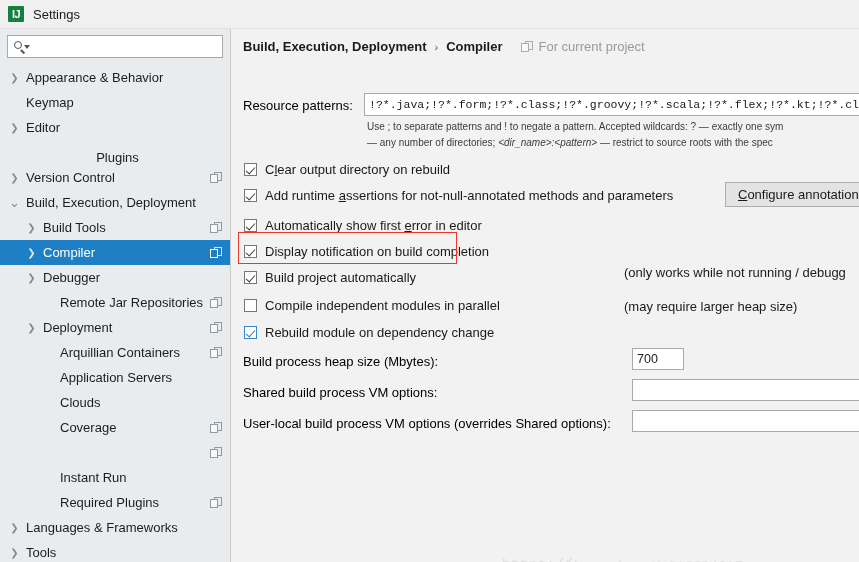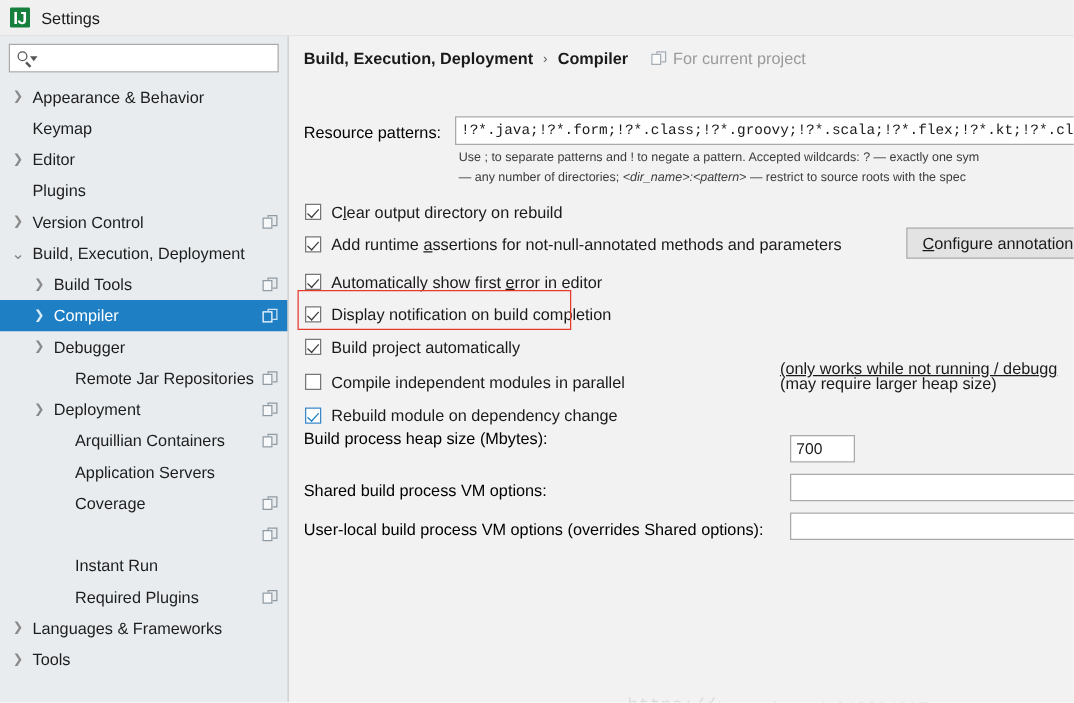--- a/index.html
+++ b/index.html
@@ -12,21 +12,21 @@
   #app { position: relative; width: 859px; height: 562px; background: #f2f2f2; }
 
   
   .titlebar {
     position: absolute; left: 0; top: 0; width: 859px; height: 29px;
     background: #f0f0f0; display: flex; align-items: center; padding-left: 8px;
     border-bottom: 1px solid #e2e2e2;
   }
   .ij-logo {
     width: 16px; height: 16px; background: #15803d; color: #ffffff;
-    font-size: 14px; font-weight: bold; display: flex; align-items: center;
+    font-size: 11px; font-weight: bold; display: flex; align-items: center;
     justify-content: center; letter-spacing: -0.5px;
     font-family: "Liberation Sans", sans-serif; border-radius: 1px;
   }
   .title-text { margin-left: 9px; font-size: 13px; color: #1a1a1a; }
 
   
   .sidebar {
     position: absolute; left: 0; top: 29px; width: 230px; height: 533px;
     background: #e8ecef;
   }
@@ -192,21 +192,21 @@
           <span class="tree-label" style="margin-left: 5px;">Appearance &amp; Behavior</span>
         </div>
         <div class="tree-row bold" style="padding-left: 8px;">
           <span class="chev">&nbsp;</span>
           <span class="tree-label" style="margin-left: 5px;">Keymap</span>
         </div>
         <div class="tree-row bold" style="padding-left: 8px;">
           <span class="chev">❯</span>
           <span class="tree-label" style="margin-left: 5px;">Editor</span>
         </div>
-        <div class="tree-row bold" style="padding-left: 8px;">
+        <div class="tree-row bold" style="padding-left: 8px; flex-direction: column;">
           <span class="chev">&nbsp;</span>
           <span class="tree-label" style="margin-left: 5px;">Plugins</span>
         </div>
         <div class="tree-row bold" style="padding-left: 8px;">
           <span class="chev">❯</span>
           <span class="tree-label" style="margin-left: 5px;">Version Control</span>
           <span class="copy-icon">
             <span class="back"></span>
             <span class="front"></span>
           </span>
@@ -255,20 +255,24 @@
           <span class="chev">&nbsp;</span>
           <span class="tree-label" style="margin-left: 5px;">Arquillian Containers</span>
           <span class="copy-icon">
             <span class="back"></span>
             <span class="front"></span>
           </span>
         </div>
         <div class="tree-row" style="padding-left: 42px;">
           <span class="chev">&nbsp;</span>
           <span class="tree-label" style="margin-left: 5px;">Application Servers</span>
+        </div>
+        <div class="tree-row" style="padding-left: 42px;">
+          <span class="chev">&nbsp;</span>
+          <span class="tree-label" style="margin-left: 5px;">Clouds</span>
         </div>
         <div class="tree-row" style="padding-left: 42px;">
           <span class="chev">&nbsp;</span>
           <span class="tree-label" style="margin-left: 5px;">Coverage</span>
           <span class="copy-icon">
             <span class="back"></span>
             <span class="front"></span>
           </span>
         </div>
         <div class="tree-row" style="padding-left: 42px;">
@@ -341,38 +345,38 @@
           <span class="cblabel"><span>Automatically show first </span><span class="mn">e</span><span>rror in editor</span></span>
         </div>
         <div class="cbrow" style="left: 8px; top: 215px;">
           <span class="cbox checked"></span>
           <span class="cblabel"><span>Display notification on build completion</span><span class="mn"></span><span></span></span>
         </div>
         <div class="cbrow" style="left: 8px; top: 241px;">
           <span class="cbox checked"></span>
           <span class="cblabel"><span>Build project automatically</span><span class="mn"></span><span></span></span>
         </div>
-        <div class="side-note" style="left: 388px; top: 258px; text-decoration: underline;">(only works while not running / debugg</div>
+        <div class="side-note" style="left: 388px; top: 236px;">(only works while not running / debugg</div>
         <div class="cbrow" style="left: 8px; top: 269px;">
           <span class="cbox"></span>
           <span class="cblabel"><span>Compile independent modules in parallel</span><span class="mn"></span><span></span></span>
         </div>
         <div class="side-note" style="left: 388px; top: 270px;">(may require larger heap size)</div>
         <div class="cbrow" style="left: 8px; top: 296px;">
           <span class="cbox checked blue"></span>
           <span class="cblabel"><span>Rebuild module on dependency change</span><span class="mn"></span><span></span></span>
         </div>
       </div>
 
     <div class="btn" style="left:489px; top:153px;">
       <span class="mn">C</span>
         <span>onfigure annotations...</span>
     </div>
 
-    <div class="row-label" style="left:7px; top:314px;">Build process heap size (Mbytes):</div>
+    <div class="row-label" style="left:7px; top:325px;">Build process heap size (Mbytes):</div>
     <input class="text-input sans" style="left: 396px; top: 319px; width: 52px; height: 22px;" type="text" value="700">
 
     <div class="row-label" style="left:7px; top:356px;">Shared build process VM options:</div>
     <input class="text-input sans" style="left: 396px; top: 350px; width: 252px; height: 22px;" type="text" value="">
 
     <div class="row-label" style="left:7px; top:387px;">User-local build process VM options (overrides Shared options):</div>
     <input class="text-input sans" style="left: 396px; top: 381px; width: 252px; height: 22px;" type="text" value="">
 
     <div class="watermark" style="left:266px; top:528px;">https://</div>
     <div class="watermark b" style="left:330px; top:529px;">blog.csdn.net/u012894317</div>

